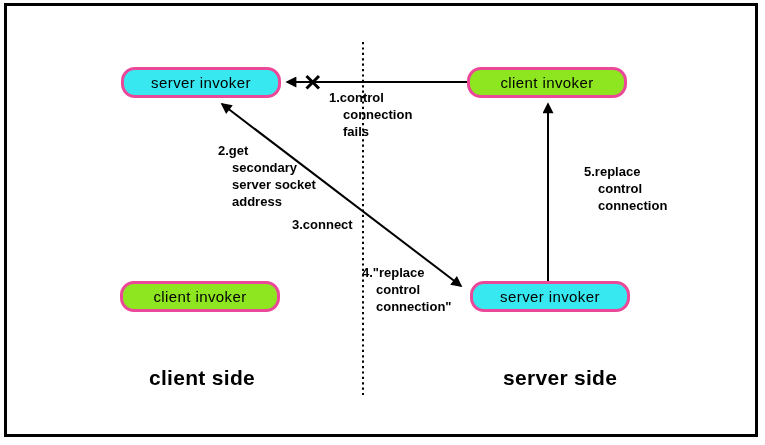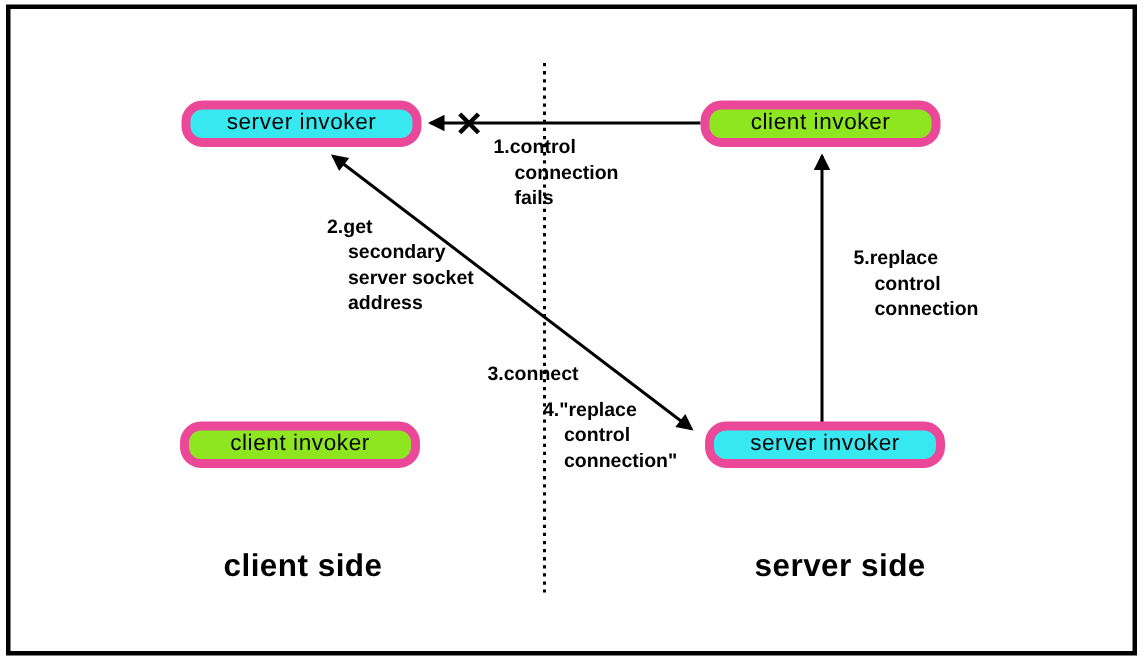--- a/index.html
+++ b/index.html
@@ -7,22 +7,22 @@
     position:relative;width:765px;height:445px;background:#ffffff;
     font-family:"Liberation Sans",sans-serif;color:#000;overflow:hidden;
   }
   .frame{
     position:absolute;left:4px;top:3px;width:754px;height:434px;
     border:3px solid #000;box-sizing:border-box;
   }
   .wires{position:absolute;left:0;top:0;}
   .node{
     position:absolute;width:160px;height:31px;
-    border:6px solid #ec4899;border-radius:14px;box-sizing:border-box;
-    display:flex;align-items:flex-start;justify-content:center;
+    border:3px solid #ec4899;border-radius:14px;box-sizing:border-box;
+    display:flex;align-items:center;justify-content:center;
     font-size:15px;letter-spacing:0.4px;
   }
   .step{
     position:absolute;font-weight:bold;font-size:13px;line-height:17px;
     white-space:pre-line;padding-left:14px;text-indent:-14px;
   }
   .side{
     position:absolute;font-weight:bold;font-size:21px;letter-spacing:0.3px;
   }
 </style>
@@ -69,27 +69,27 @@
 
   <div class="step" style="left:329px;top:89px;">1.control
 connection
 fails</div>
 
   <div class="step" style="left:218px;top:142px;">2.get
 secondary
 server socket
 address</div>
 
-  <div class="step" style="left:292px;top:240px;margin-left:33px;">3.connect</div>
+  <div class="step" style="left:292px;top:216px;">3.connect</div>
 
   <div class="step" style="left:362px;top:264px;">4."replace
 control
 connection"</div>
 
-  <div class="step" style="left:569px;top:163px;">5.replace
+  <div class="step" style="left:584px;top:163px;">5.replace
 control
 connection</div>
 
   <div class="side" style="left:149px;top:366px;text-align:right;">client side</div>
 
   <div class="side" style="left:487px;top:366px;margin-left:16px;">server side</div>
 
 </div>
 
 </body></html>

